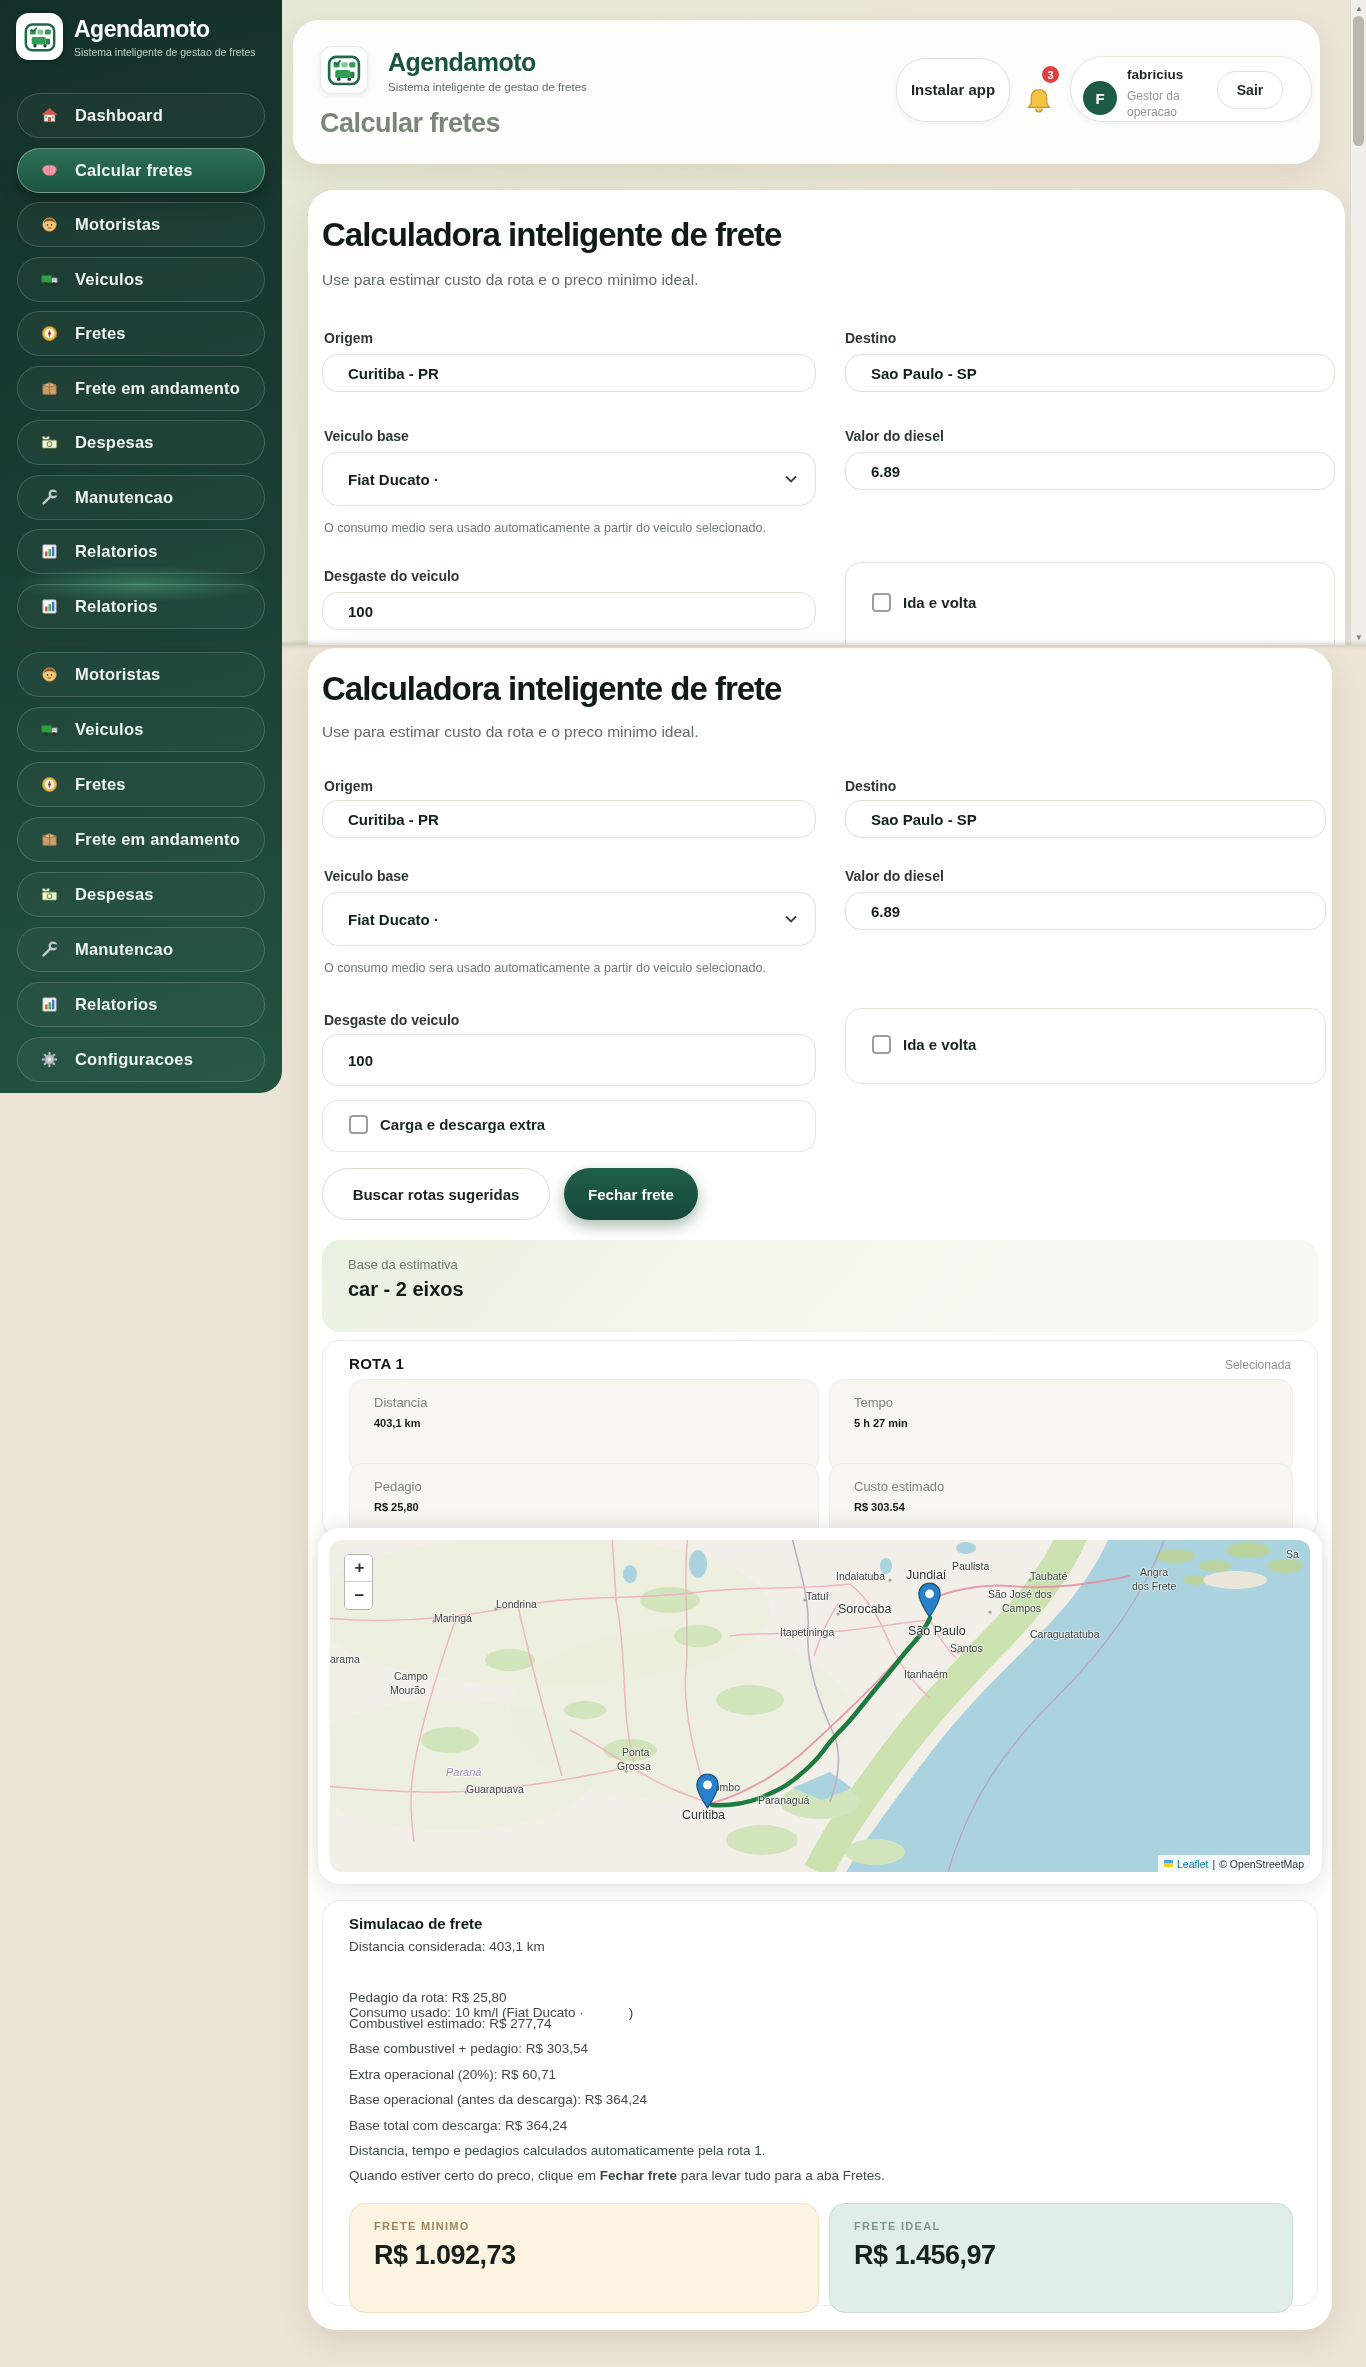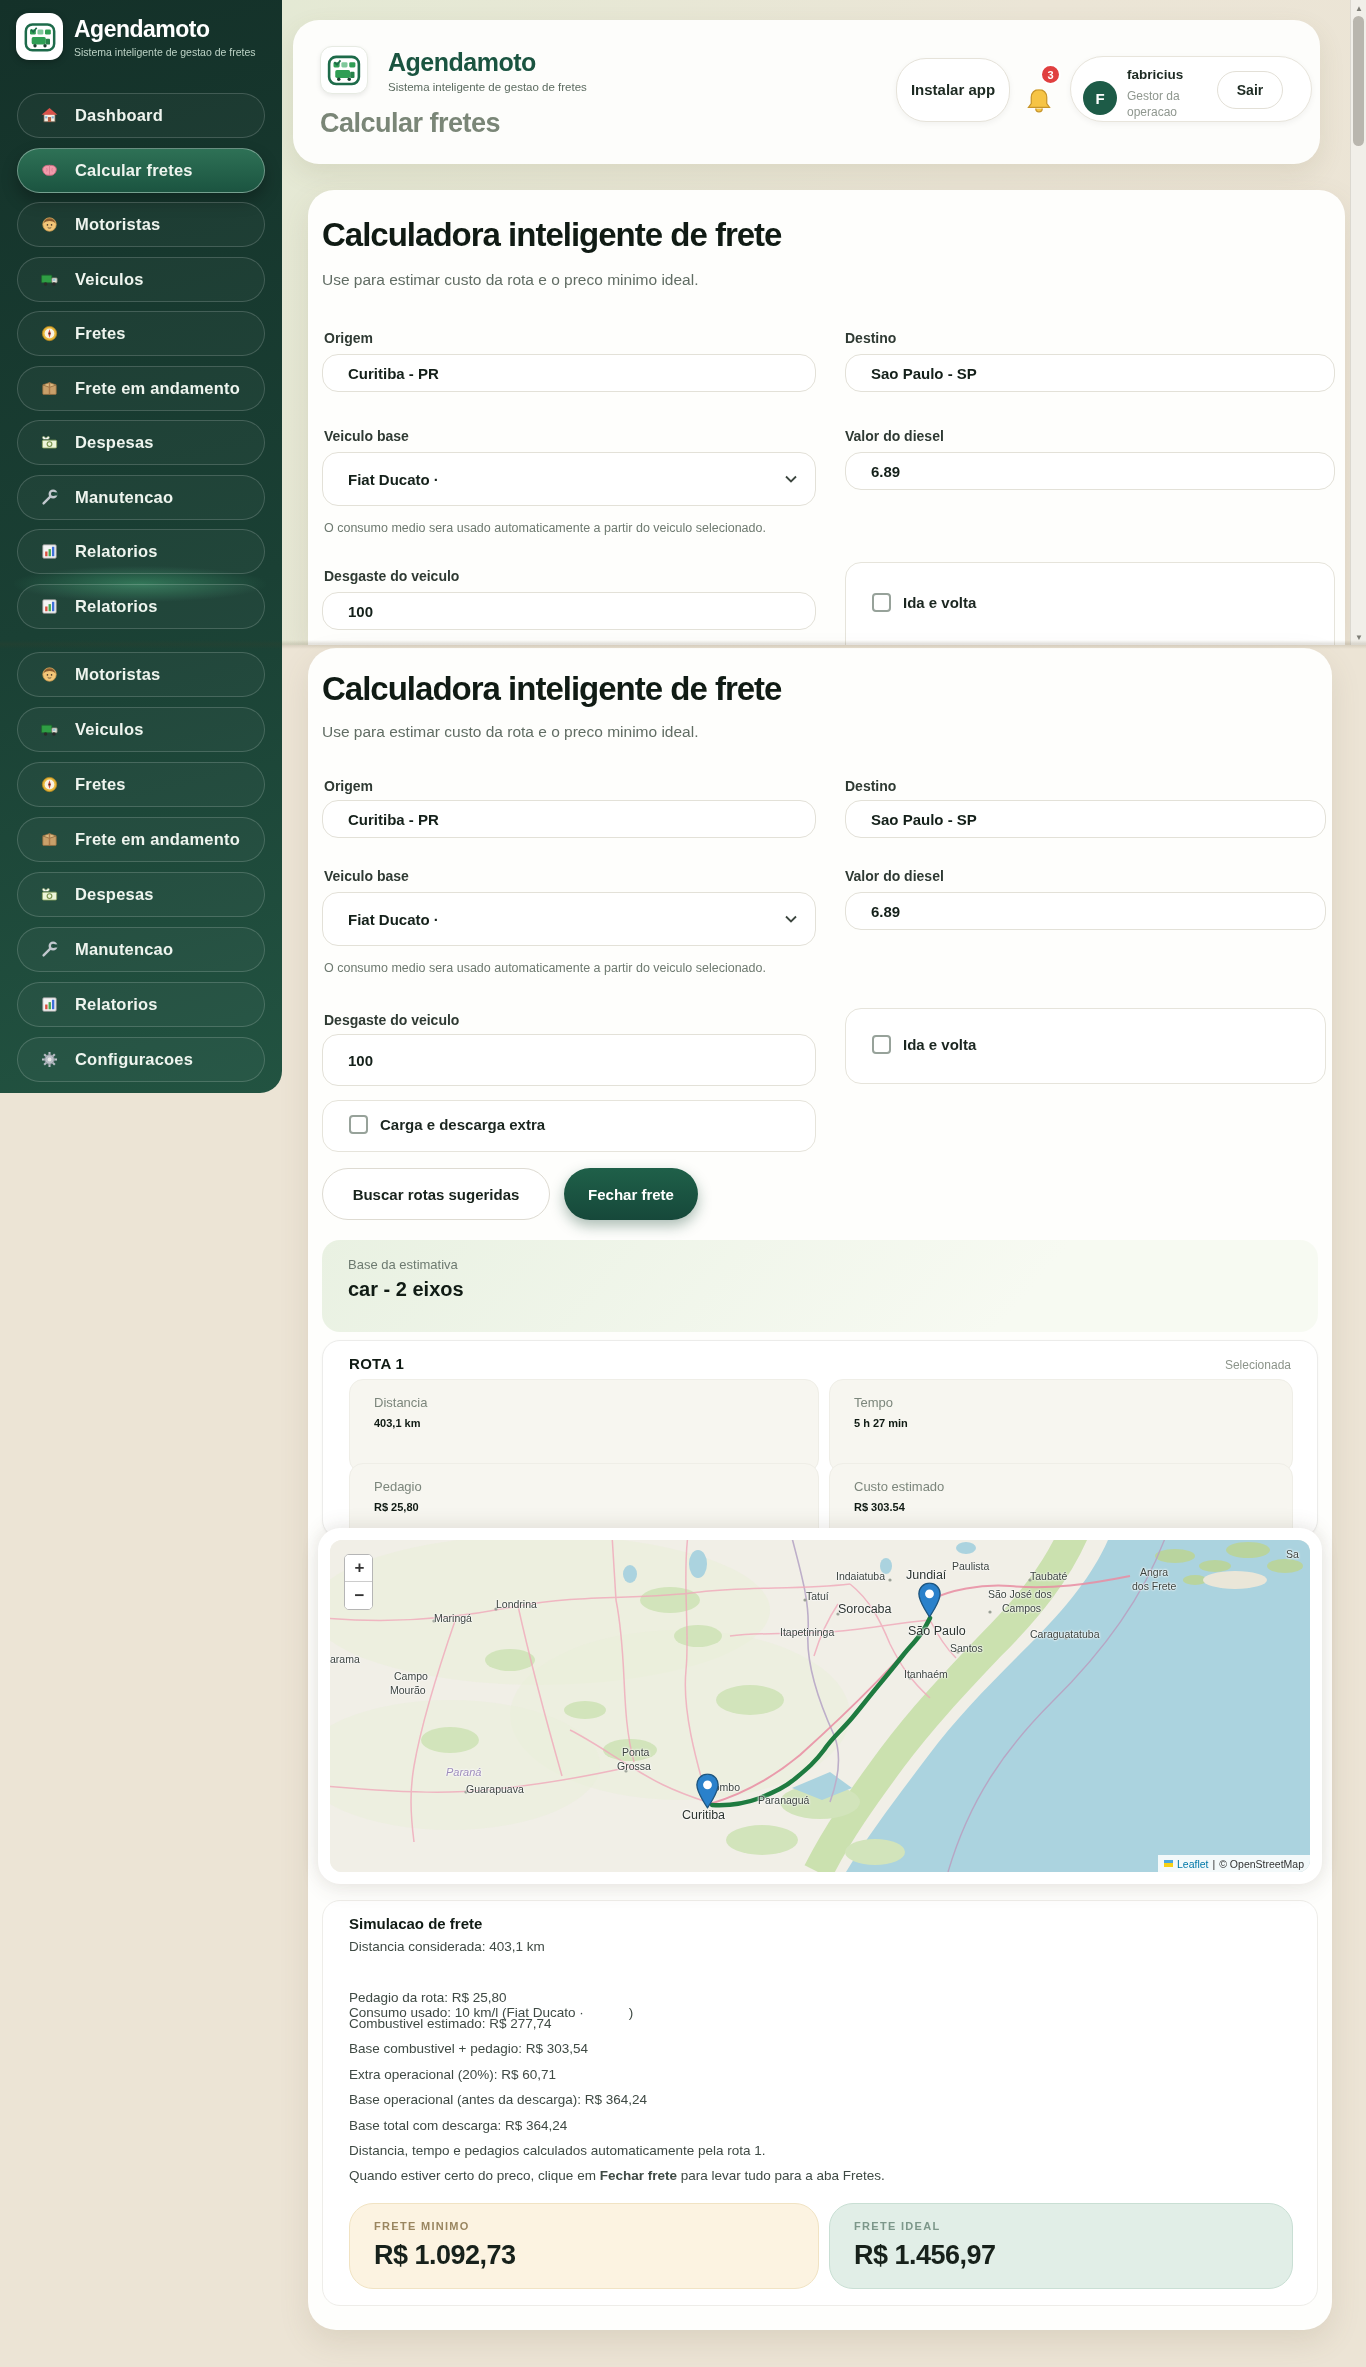--- a/index.html
+++ b/index.html
@@ -104,21 +104,21 @@
   #attrib{position:absolute;right:0;bottom:0;height:17px;background:rgba(255,255,255,.85);display:flex;align-items:center;
           gap:4px;padding:0 6px;font-size:10.5px;color:#333;}
   #attrib .lf{color:#0078a8;cursor:pointer;}
   #attrib .osm{color:#333;cursor:pointer;}
   .flag{display:inline-block;width:9px;height:7px;background:linear-gradient(180deg,#4aa7de 50%,#f7d117 50%);}
 
   
   #simcard{position:absolute;left:14px;top:1252px;width:996px;height:406px;background:#fff;border:1px solid #eeede9;border-radius:18px;}
   #simtitle{position:absolute;left:26px;top:14px;font-size:15px;font-weight:800;color:#101b14;}
   .simline{position:absolute;left:26px;font-size:13.5px;color:#3f4a44;}
-  .pricebox{position:absolute;height:86px;border-radius:24px;}
+  .pricebox{position:absolute;height:110px;border-radius:16px;}
   .pricebox .pl{position:absolute;left:24px;top:16px;font-size:11px;font-weight:700;letter-spacing:1.3px;}
   .pricebox .pv{position:absolute;left:24px;top:36px;font-size:27px;font-weight:800;color:#17211b;letter-spacing:-.5px;}
   #pmin{background:#fcf3e1;border:1px solid #f1e3c3;}
   #pmin .pl{color:#9a8660;}
   #pideal{background:#e1eee7;border:1px solid #c9dfd4;}
   #pideal .pl{color:#7c978a;}
 
   #seam{position:absolute;left:0;top:640px;width:1366px;height:9px;z-index:7;
         background:linear-gradient(180deg,rgba(70,60,35,0) 0%,rgba(70,60,35,.15) 45%,rgba(70,60,35,0) 100%);}
 </style>

